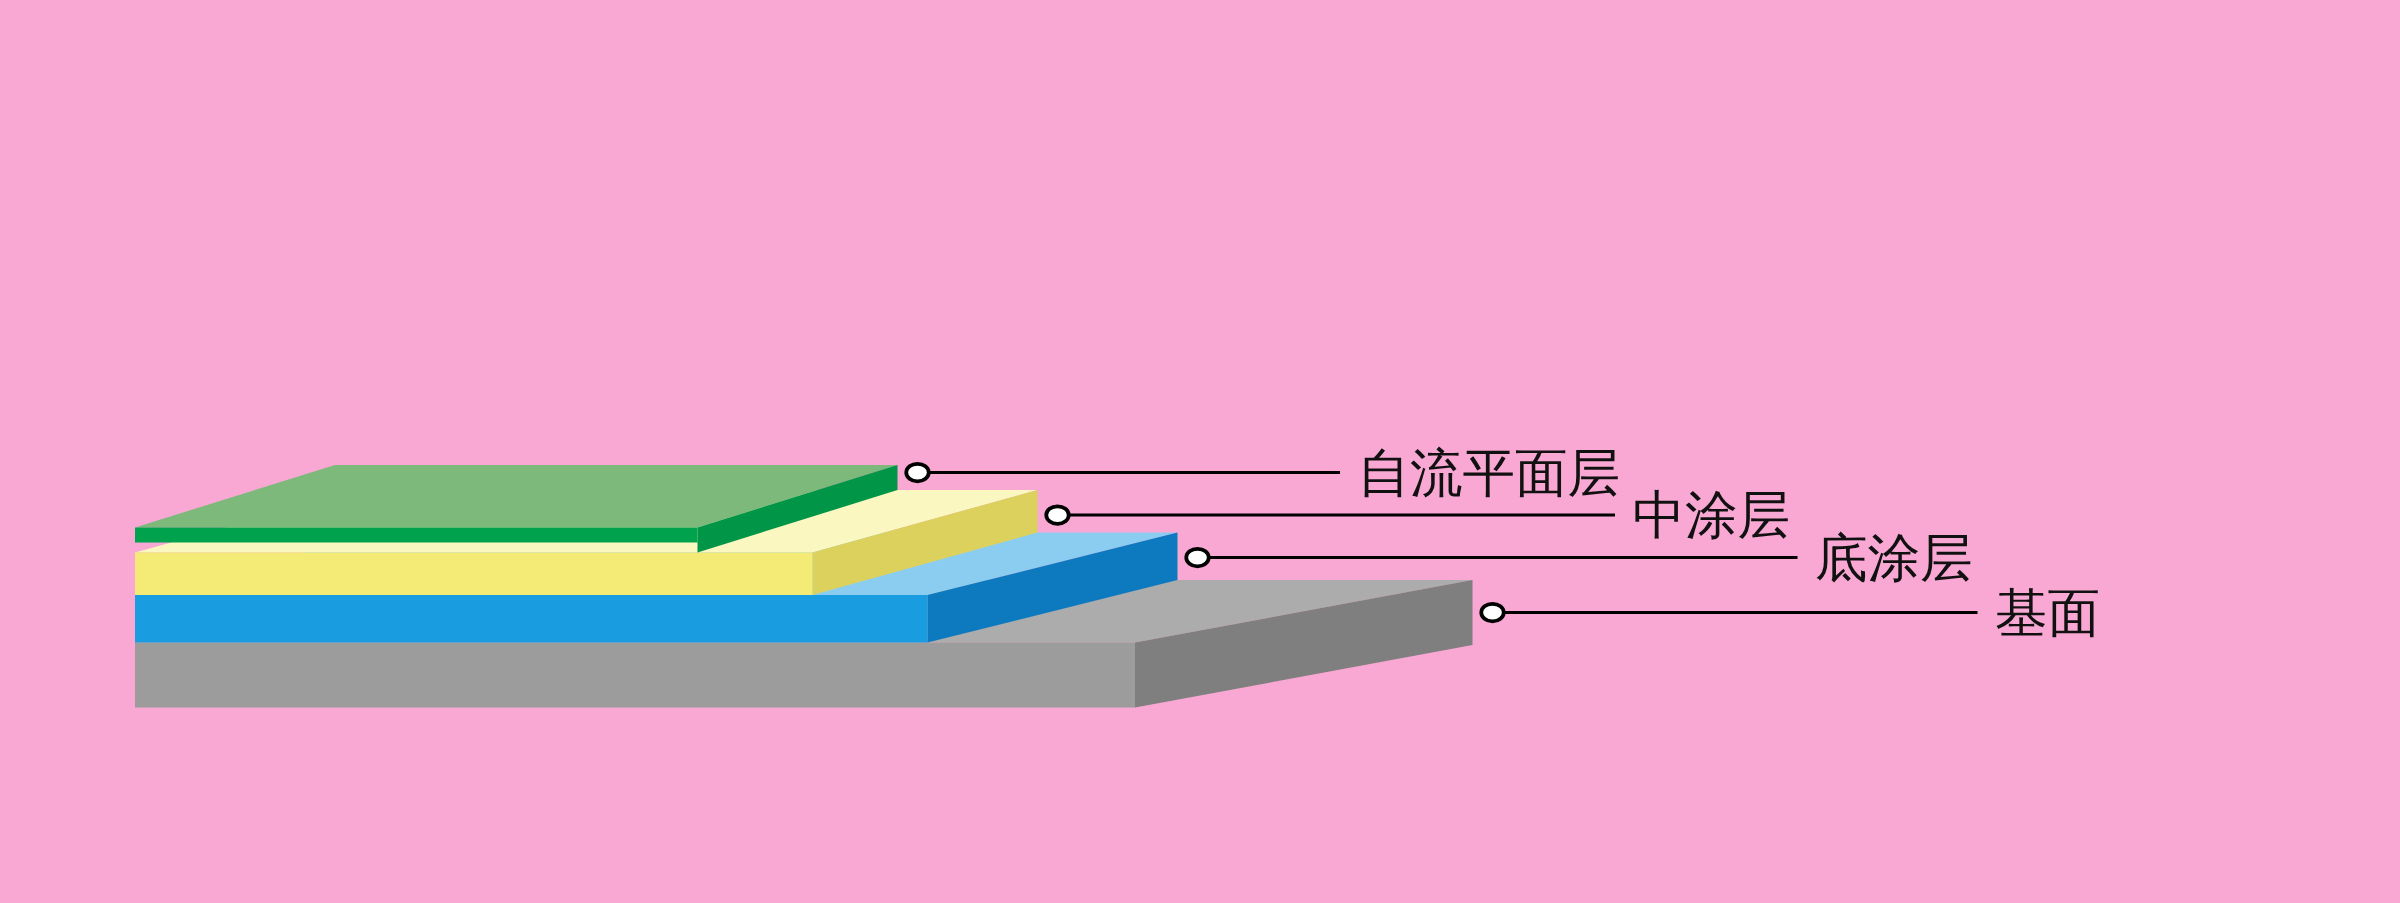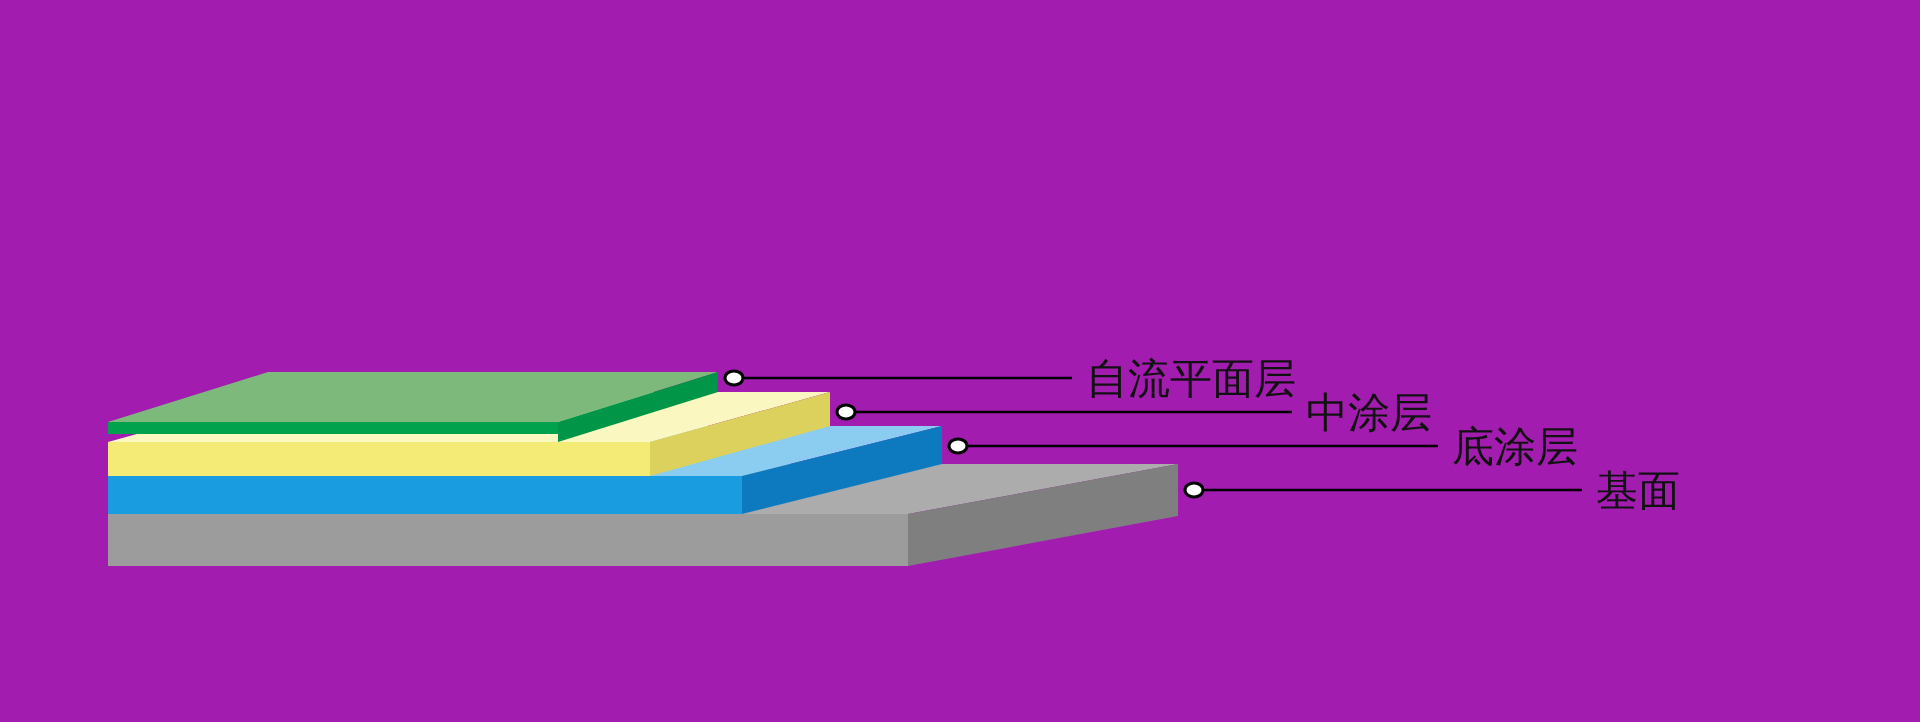--- a/index.html
+++ b/index.html
@@ -8,21 +8,21 @@
     width: 1920px;
     height: 722px;
     background: #ffffff;
     overflow: hidden;
     font-family: "Liberation Sans", sans-serif;
   }
   .stage {
     position: relative;
     width: 1920px;
     height: 722px;
-    background: #a21caf;
+    background: #f9a8d4;
   }
   svg {
     display: block;
     width: 1920px;
     height: 722px;
   }
   text.layer-label {
     font-family: "Liberation Sans", "DejaVu Sans", sans-serif;
     font-size: 42px;
     font-weight: 500;

